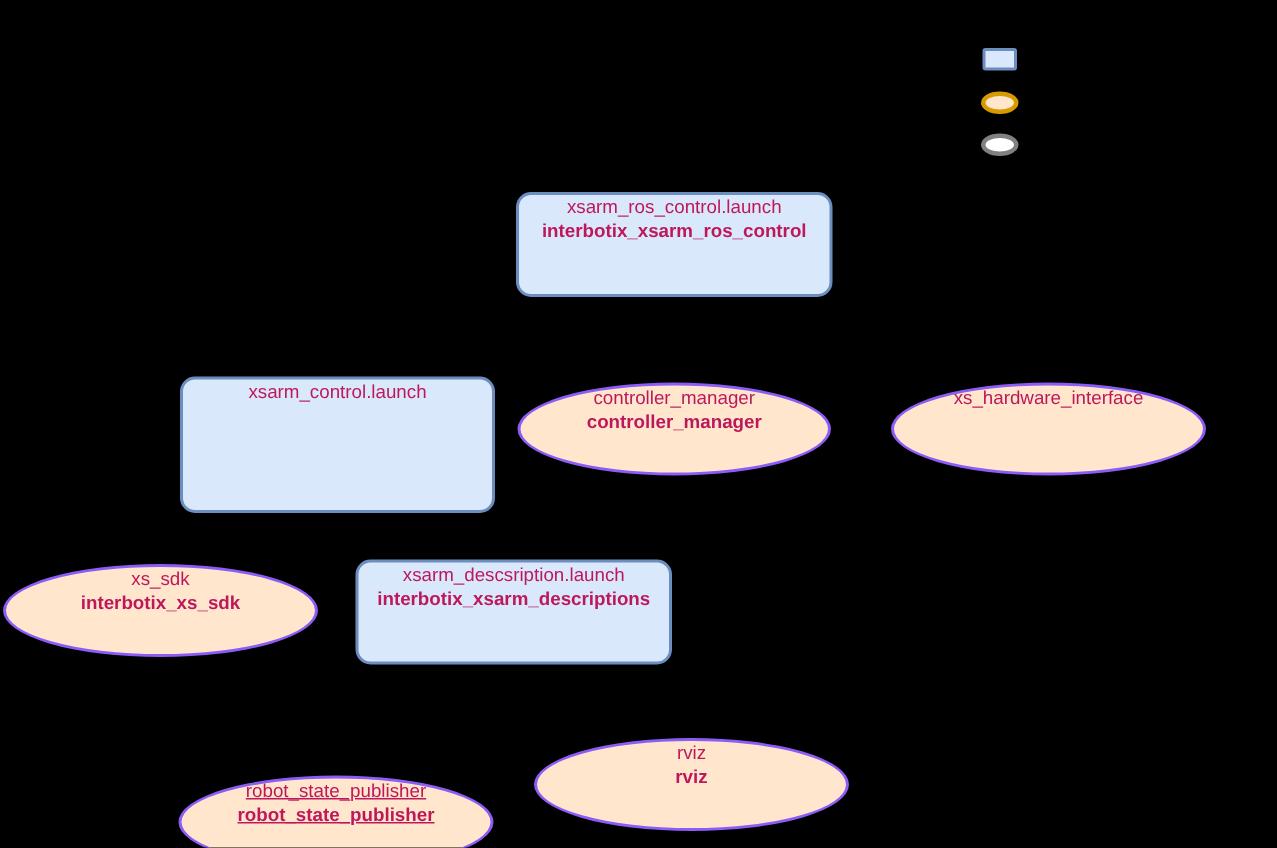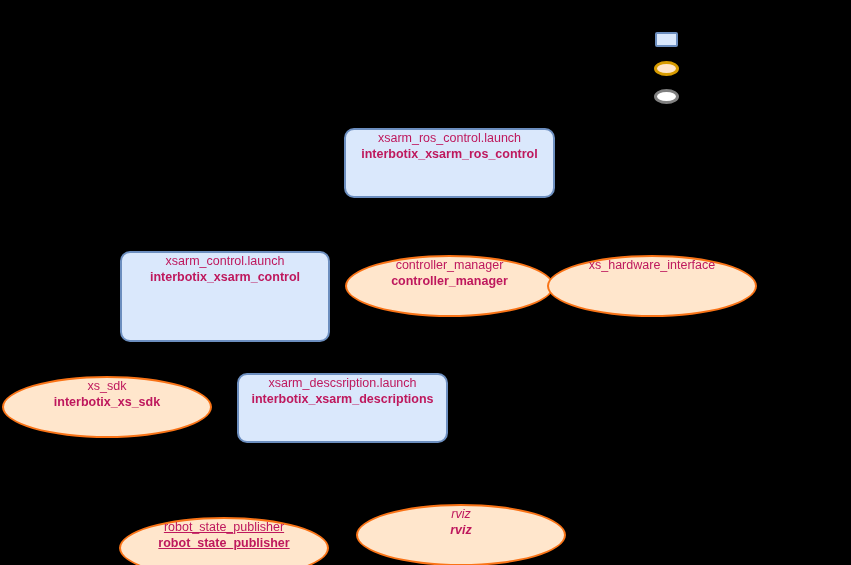--- a/index.html
+++ b/index.html
@@ -60,21 +60,21 @@
   }
 
   .node.box {
     background: #dae8fc;
     border: 2px solid #6c8ebf;
     border-radius: 10px;
   }
 
   .node.ellipse {
     background: #ffe6cc;
-    border: 2px solid #f97316;
+    border: 2px solid #8b5cf6;
     border-radius: 50%;
   }
 
   
   #legend {
     position: absolute;
   }
   .legend-item {
     position: absolute;
     box-sizing: border-box;
@@ -118,48 +118,47 @@
     </g>
   </svg>
 
   <div class="node box" style="left:344px; top:128px; width:211px; height:70px;">
     <span class="ln1">xsarm_ros_control.launch</span>
     <span class="ln2">interbotix_xsarm_ros_control</span>
   </div>
 
   <div class="node box" style="left:120px; top:251px; width:210px; height:91px;">
     <span class="ln1">xsarm_control.launch</span>
-    <span class="ln2">interbotix_xsarm_control</span>
   </div>
 
   <div class="node ellipse" style="left:345px; top:255px; width:209px; height:62px;">
     <span class="ln1">controller_manager</span>
     <span class="ln2">controller_manager</span>
   </div>
 
-  <div class="node ellipse" style="left:547px; top:255px; width:210px; height:62px;">
+  <div class="node ellipse" style="left:594px; top:255px; width:210px; height:62px;">
     <span class="ln1">xs_hardware_interface</span>
   </div>
 
   <div class="node ellipse" style="left:2px; top:376px; width:210px; height:62px;">
     <span class="ln1">xs_sdk</span>
     <span class="ln2">interbotix_xs_sdk</span>
   </div>
 
   <div class="node box" style="left:237px; top:373px; width:211px; height:70px;">
     <span class="ln1">xsarm_descsription.launch</span>
     <span class="ln2">interbotix_xsarm_descriptions</span>
   </div>
 
   <div class="node ellipse" style="left:119px; top:517px; width:210px; height:62px;text-decoration:underline;">
     <span class="ln1">robot_state_publisher</span>
     <span class="ln2">robot_state_publisher</span>
   </div>
 
-  <div class="node ellipse" style="left:356px; top:504px; width:210px; height:62px;font-style:italic;">
+  <div class="node ellipse" style="left:356px; top:492px; width:210px; height:62px;">
     <span class="ln1">rviz</span>
     <span class="ln2">rviz</span>
   </div>
 
   <div id="legend" style="left:0; top:0; width:851px; height:120px;">
 
     <div class="legend-item legend-swatch-box" style="left:655px; top:32px; width:23px; height:15px;"></div>
     <span class="legend-label" style="left:686px; top:34px;"></span>
 
     <div class="legend-item legend-swatch-ellipse-orange" style="left:654px; top:61px; width:25px; height:15px;"></div>

